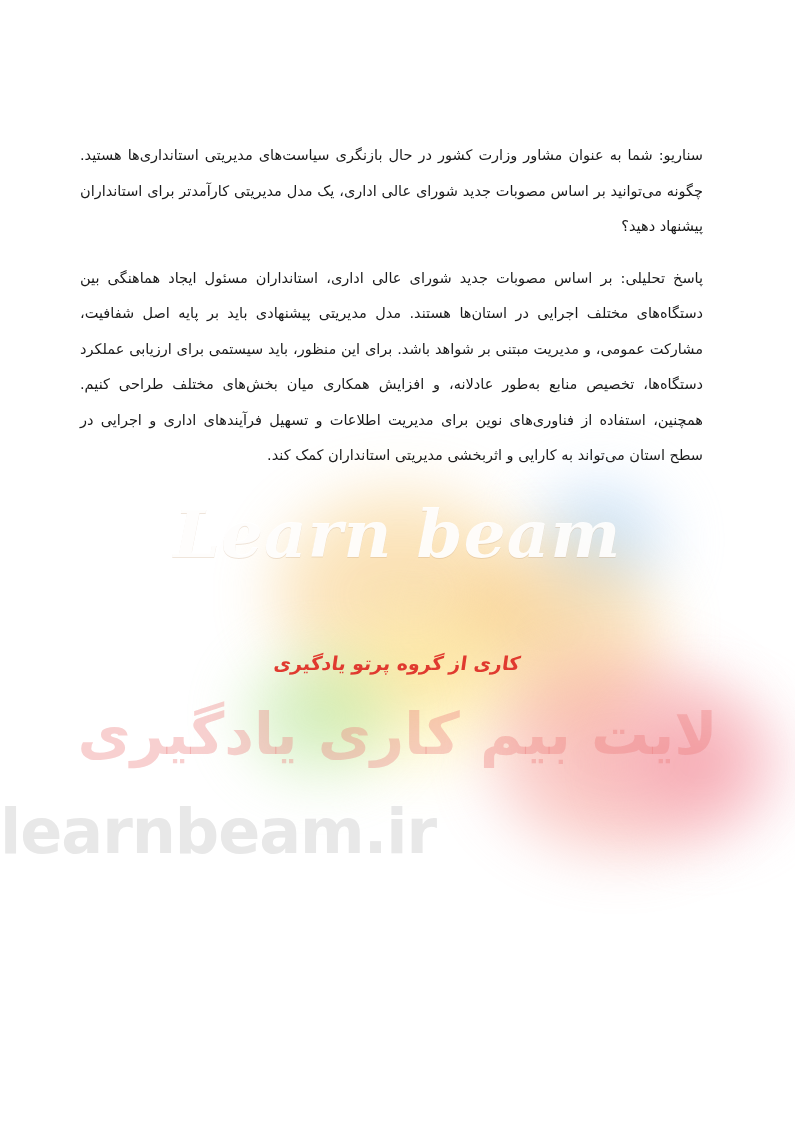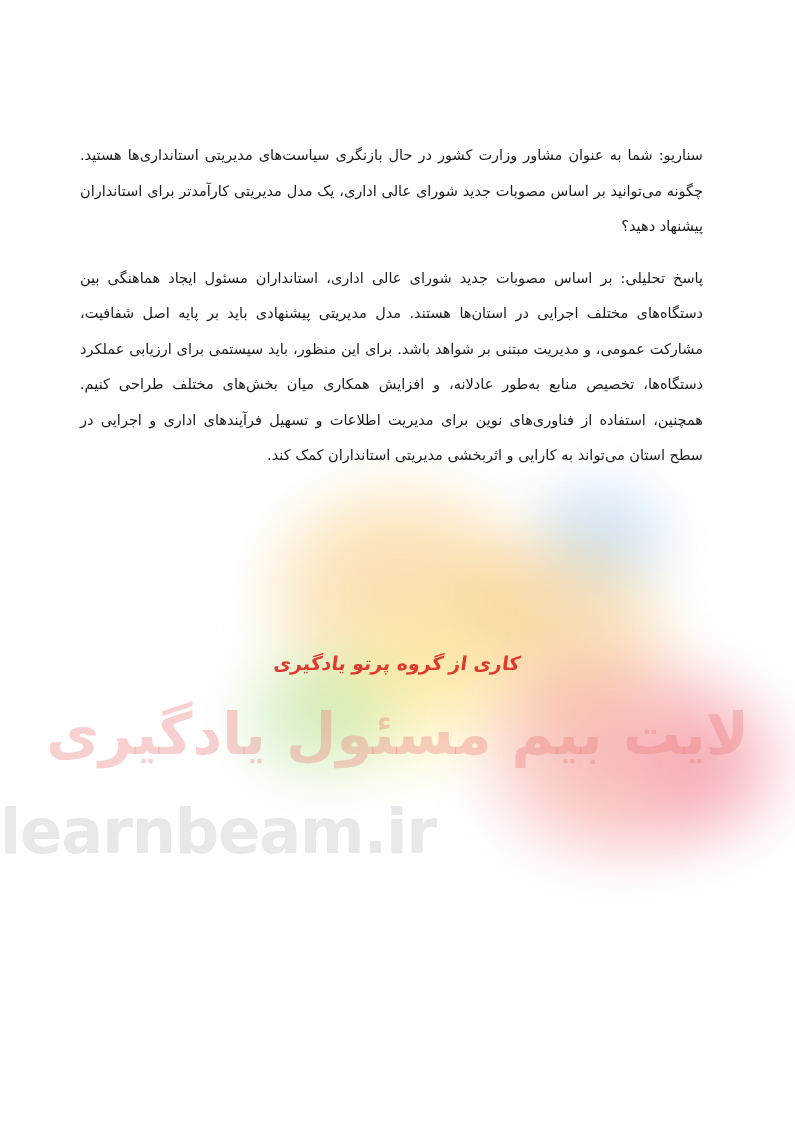--- a/index.html
+++ b/index.html
@@ -173,28 +173,29 @@
 <div class="page">
 
   <div class="bg-layer">
     <div class="blob blob-blue"></div>
     <div class="blob blob-orange"></div>
     <div class="blob blob-orange2"></div>
     <div class="blob blob-yellow"></div>
     <div class="blob blob-green"></div>
     <div class="blob blob-red"></div>
     <div class="blob blob-pink"></div>
-    <div class="wm-farsi">لایت بیم مسئول یادگیری</div>
+    <div class="wm-farsi">لایت بیم کاری یادگیری</div>
   </div>
 
   <div class="doc-body">
     <p class="para">سناریو: شما به عنوان مشاور وزارت کشور در حال بازنگری سیاست‌های مدیریتی استانداری‌ها هستید. چگونه می‌توانید بر اساس مصوبات جدید شورای عالی اداری، یک مدل مدیریتی کارآمدتر برای استانداران پیشنهاد دهید؟</p>
     <p class="para">پاسخ تحلیلی: بر اساس مصوبات جدید شورای عالی اداری، استانداران مسئول ایجاد هماهنگی بین دستگاه‌های مختلف اجرایی در استان‌ها هستند. مدل مدیریتی پیشنهادی باید بر پایه اصل شفافیت، مشارکت عمومی، و مدیریت مبتنی بر شواهد باشد. برای این منظور، باید سیستمی برای ارزیابی عملکرد دستگاه‌ها، تخصیص منابع به‌طور عادلانه، و افزایش همکاری میان بخش‌های مختلف طراحی کنیم. همچنین، استفاده از فناوری‌های نوین برای مدیریت اطلاعات و تسهیل فرآیندهای اداری و اجرایی در سطح استان می‌تواند به کارایی و اثربخشی مدیریتی استانداران کمک کند.</p>
   </div>
 
+  <div class="wm-learnbeam-script">Learn beam</div>
 
   <div class="brand-block">
     <div class="brand-handwriting">کاری از گروه پرتو یادگیری</div>
   </div>
 
   <div class="wm-domain">learnbeam.ir</div>
 
 </div>
 
 </body></html>

